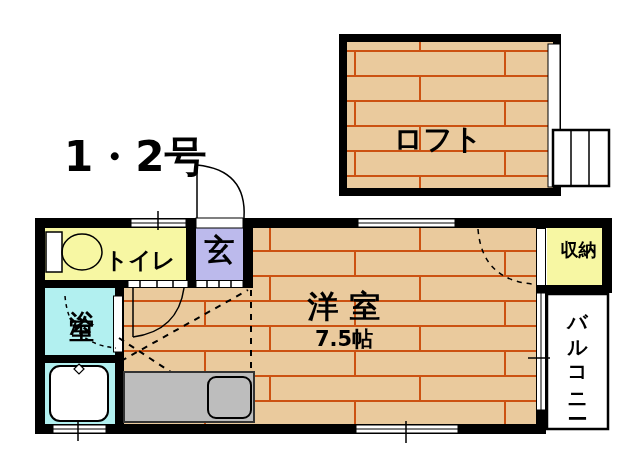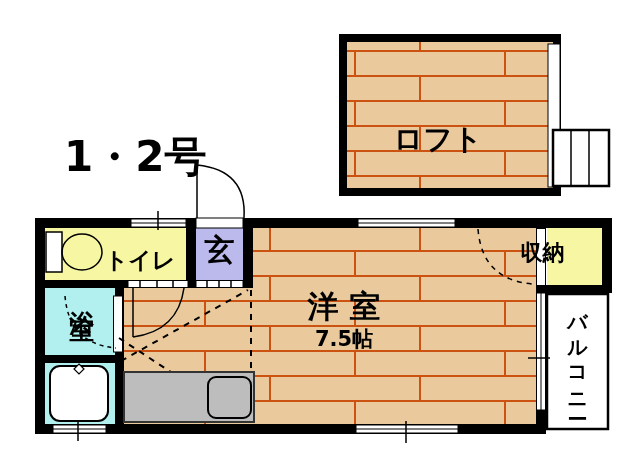--- a/index.html
+++ b/index.html
@@ -148,17 +148,17 @@
 <div class="lbl center" style="left:98px;top:248px;width:84px;font-size:23px;">トイレ</div>
 
 <div class="lbl center" style="left:196px;top:234px;width:47px;font-size:30px;">玄</div>
 
 <div class="lbl vert" style="left:68px;top:291px;font-size:25px;letter-spacing:5px;height:70px;">浴室</div>
 
 <div class="lbl center" style="left:274px;top:290px;width:140px;font-size:31px;">洋 室</div>
 
 <div class="lbl center" style="left:274px;top:328px;width:140px;font-size:21px;">7.5帖</div>
 
-<div class="lbl center" style="left:515px;top:241px;width:55px;font-size:22px;">収納</div>
+<div class="lbl center" style="left:551px;top:241px;width:55px;font-size:18px;">収納</div>
 
 <div class="lbl vert" style="left:567px;top:300px;font-size:20px;letter-spacing:4px;height:132px;">バルコニー</div>
 
 </div>
 
 </body></html>

